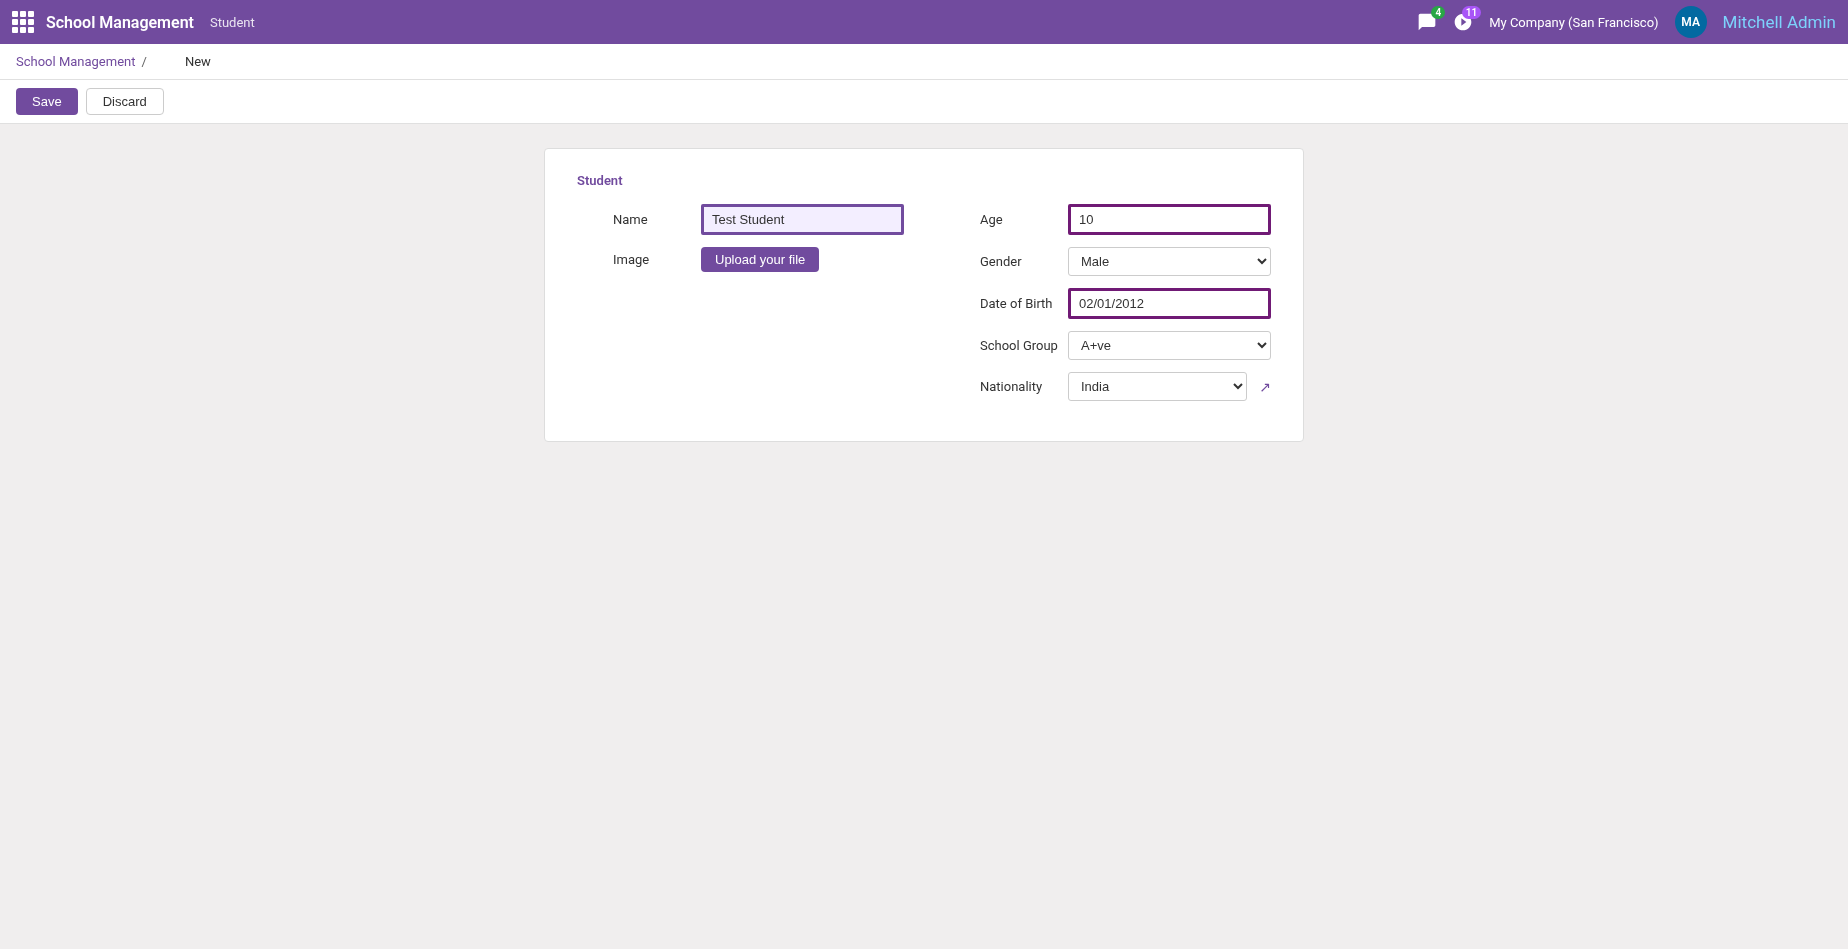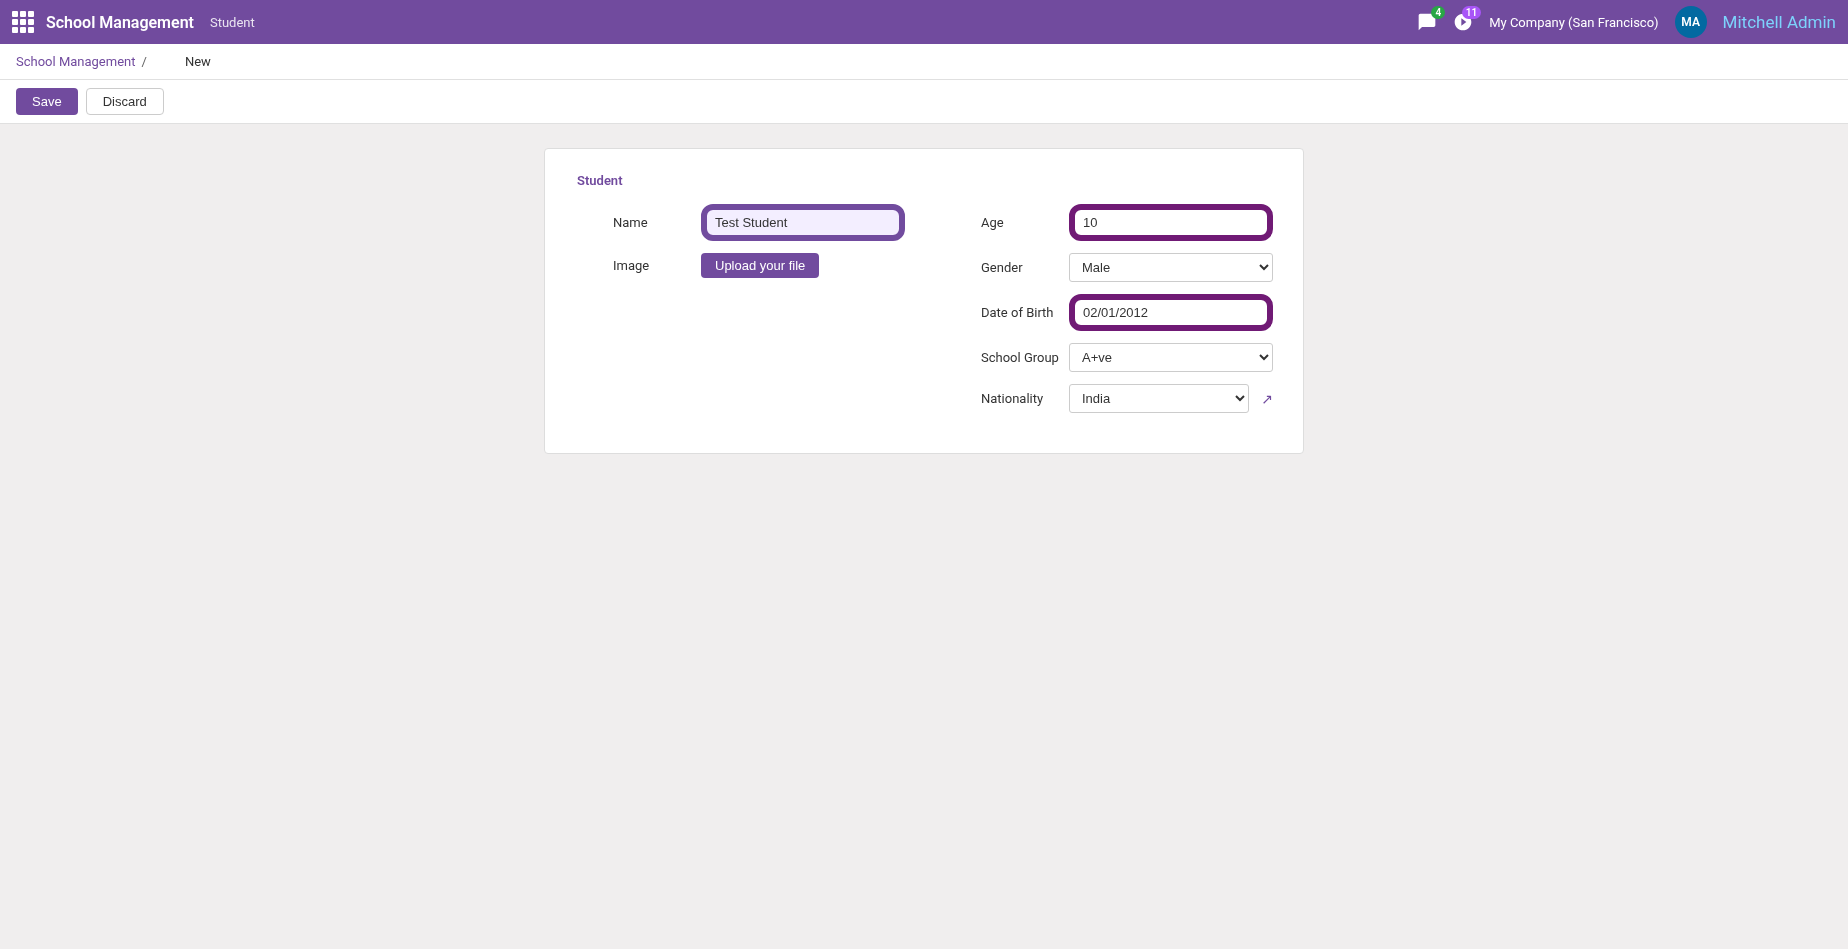--- a/index.html
+++ b/index.html
@@ -180,22 +180,22 @@
       margin-left: 36px;
     }
     .form-label {
       width: 80px;
       font-size: 13px;
       color: #333;
       flex-shrink: 0;
     }
     .form-input {
       flex: 1;
-      border: 6px solid #701a75;
-      border-radius: 12px;
+      border: 3px solid #701a75;
+      border-radius: 2px;
       padding: 5px 8px;
       font-size: 13px;
       color: #333;
       background: white;
       outline: none;
     }
     .form-input.active-field {
       border-color: #714b9e;
       background: #f3eeff;
     }

